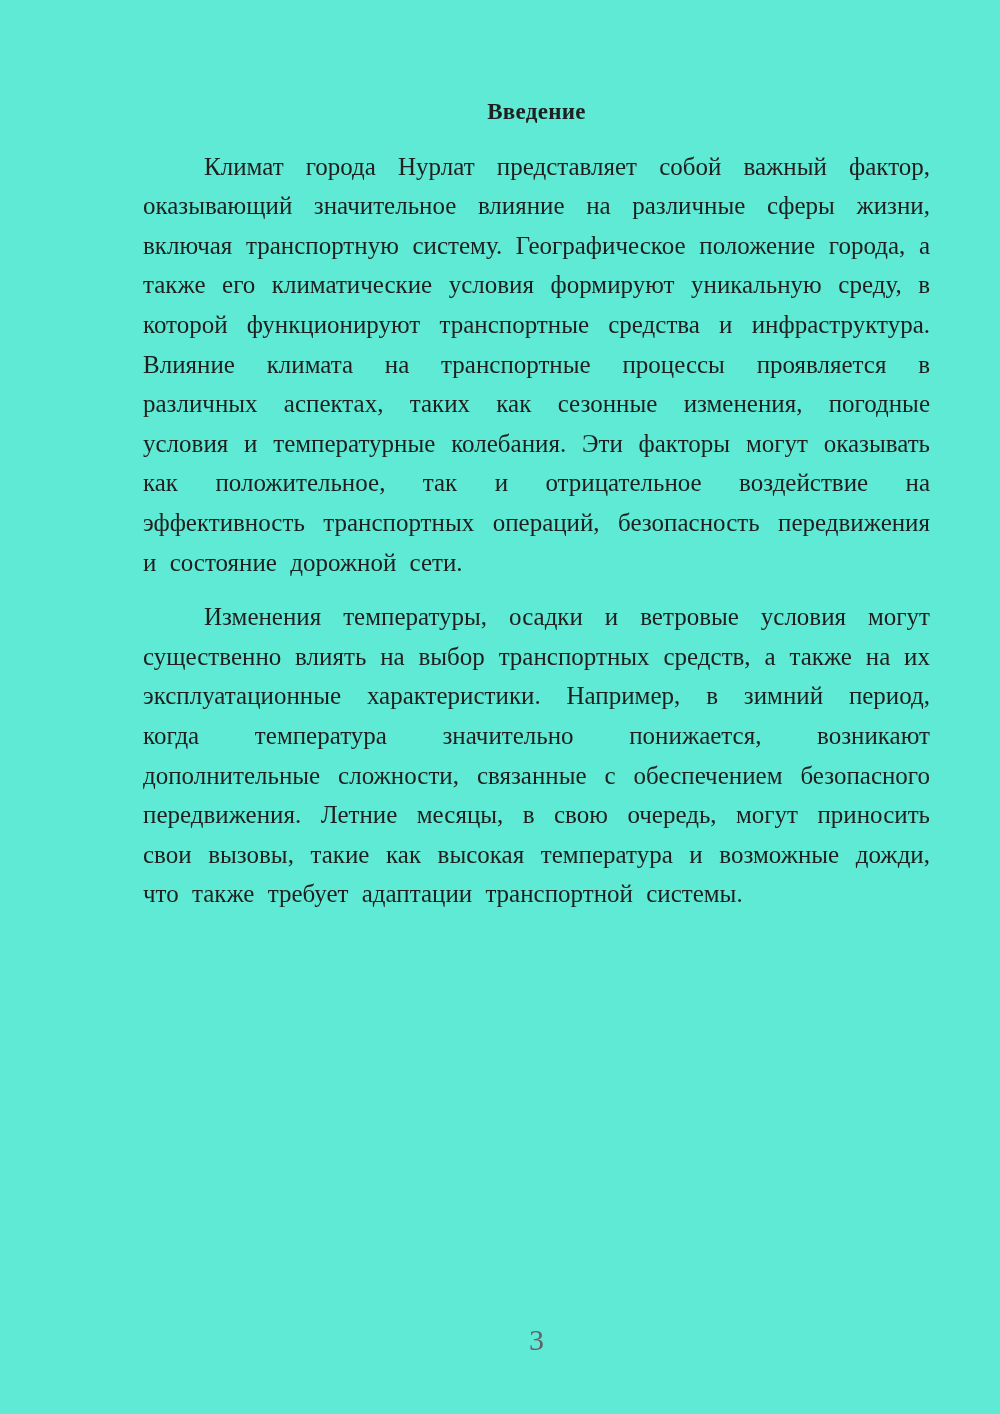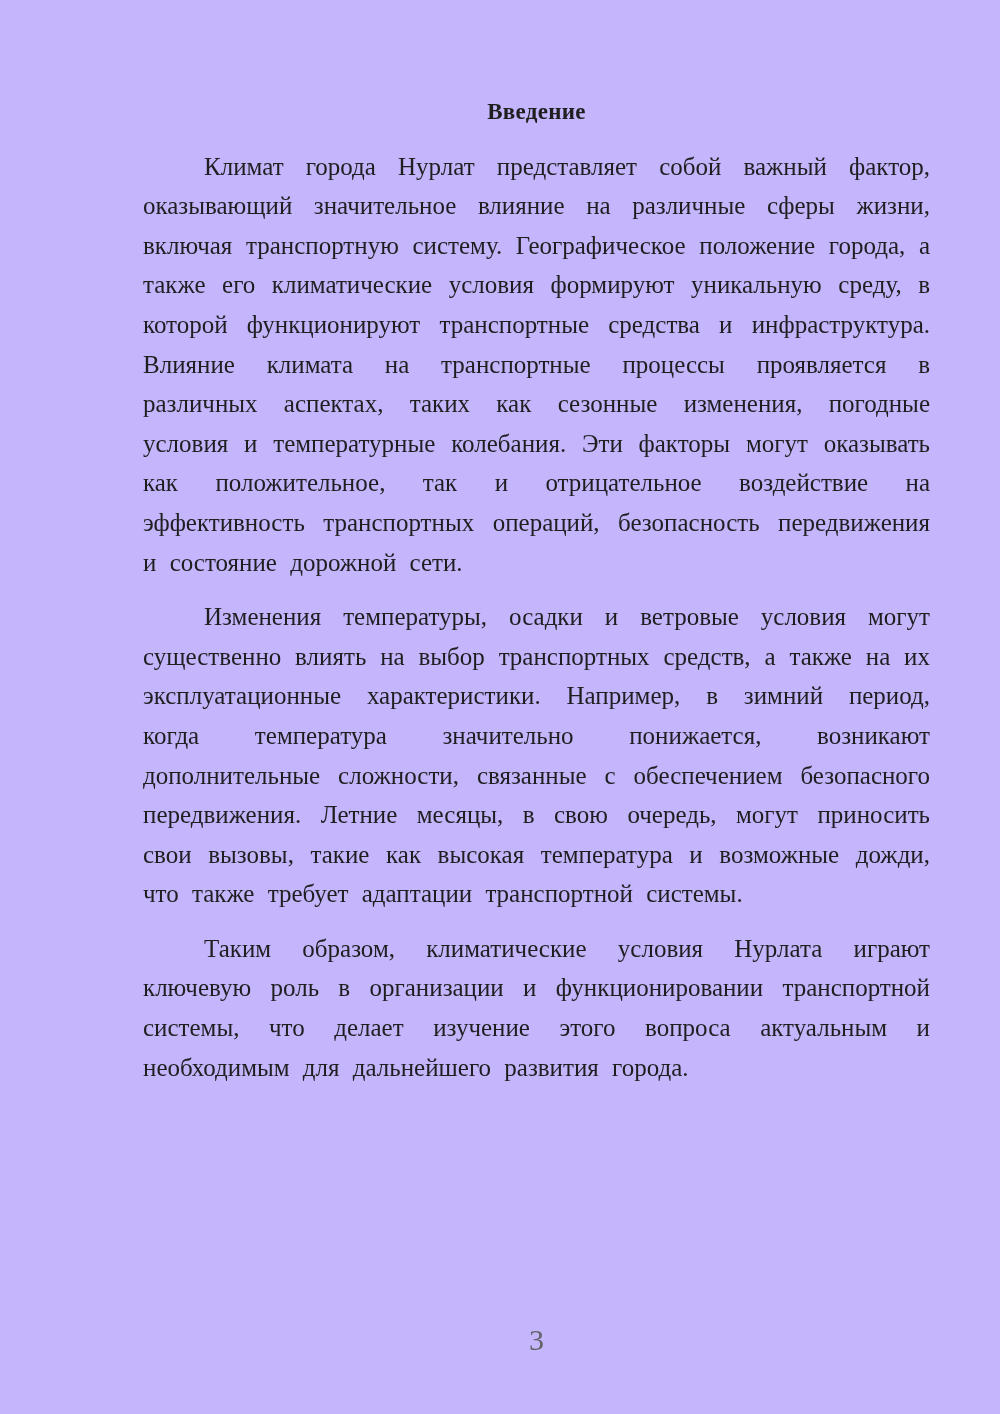--- a/index.html
+++ b/index.html
@@ -4,21 +4,21 @@
 <style>
   html, body {
     margin: 0;
     padding: 0;
     background: #ffffff;
   }
   .page {
     position: relative;
     width: 1000px;
     height: 1414px;
-    background: #c4b5fd;
+    background: #5eead4;
     font-family: "Liberation Serif", "DejaVu Serif", serif;
     color: #1f1f1f;
     overflow: hidden;
   }
   .content {
     position: absolute;
     left: 143px;
     top: 92px;
     width: 787px;
   }
@@ -52,16 +52,15 @@
   }
 </style>
 </head>
 <body>
 
 <div class="page">
   <div class="content">
     <h1 class="doc-title">Введение</h1>
     <p class="para">Климат города Нурлат представляет собой важный фактор, оказывающий значительное влияние на различные сферы жизни, включая транспортную систему. Географическое положение города, а также его климатические условия формируют уникальную среду, в которой функционируют транспортные средства и инфраструктура. Влияние климата на транспортные процессы проявляется в различных аспектах, таких как сезонные изменения, погодные условия и температурные колебания. Эти факторы могут оказывать как положительное, так и отрицательное воздействие на эффективность транспортных операций, безопасность передвижения и состояние дорожной сети.</p>
     <p class="para">Изменения температуры, осадки и ветровые условия могут существенно влиять на выбор транспортных средств, а также на их эксплуатационные характеристики. Например, в зимний период, когда температура значительно понижается, возникают дополнительные сложности, связанные с обеспечением безопасного передвижения. Летние месяцы, в свою очередь, могут приносить свои вызовы, такие как высокая температура и возможные дожди, что также требует адаптации транспортной системы.</p>
-    <p class="para">Таким образом, климатические условия Нурлата играют ключевую роль в организации и функционировании транспортной системы, что делает изучение этого вопроса актуальным и необходимым для дальнейшего развития города.</p>
   </div>
   <div class="page-number">3</div>
 </div>
 
 </body></html>

